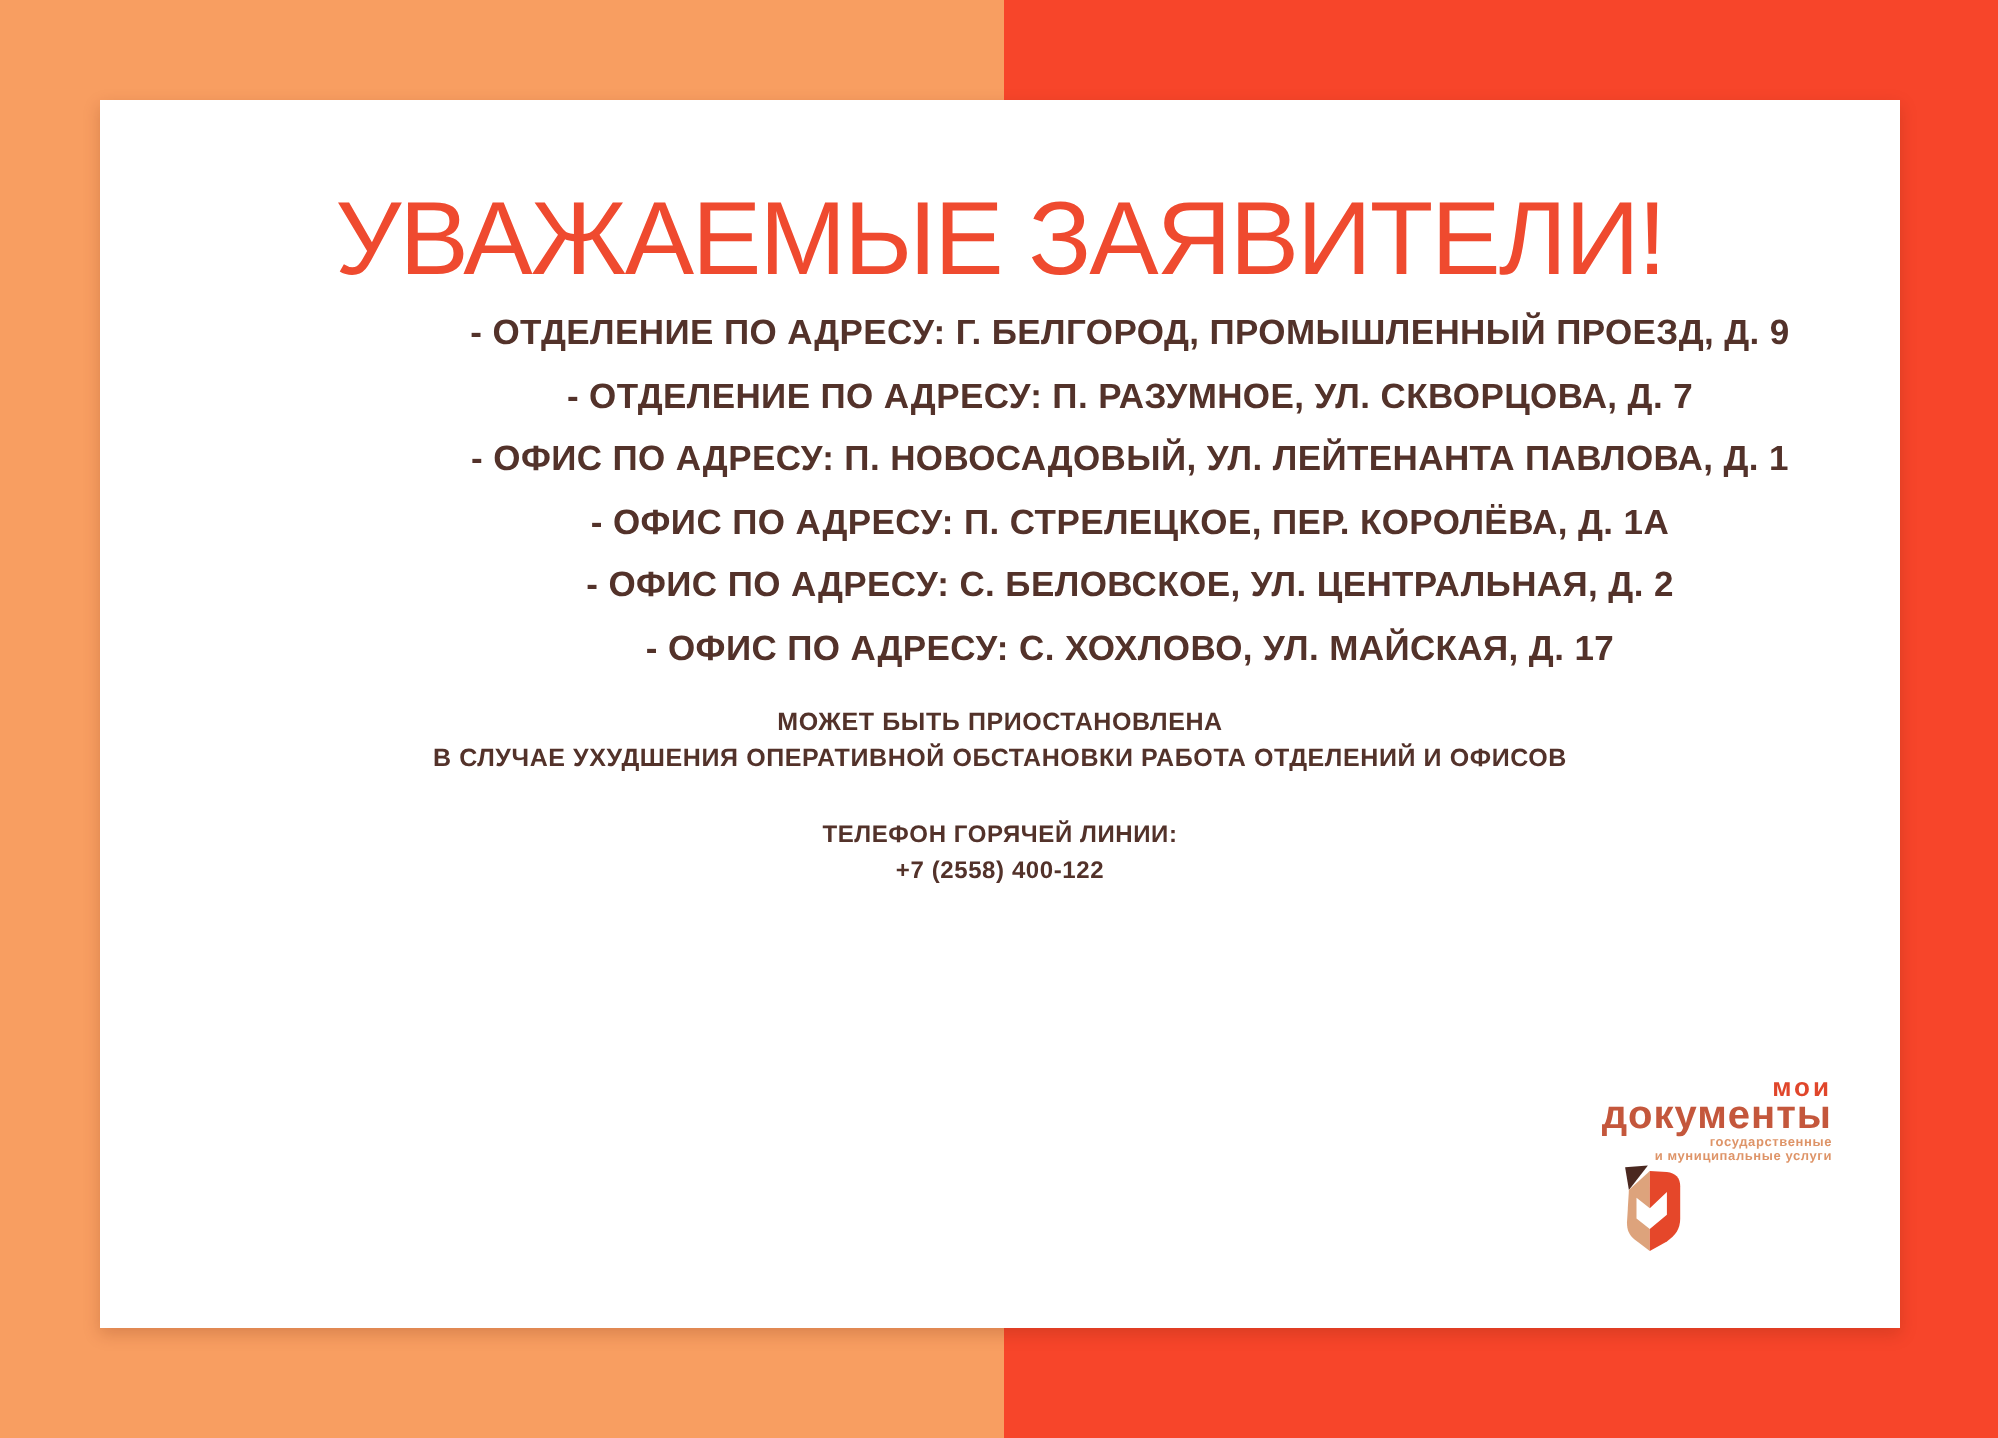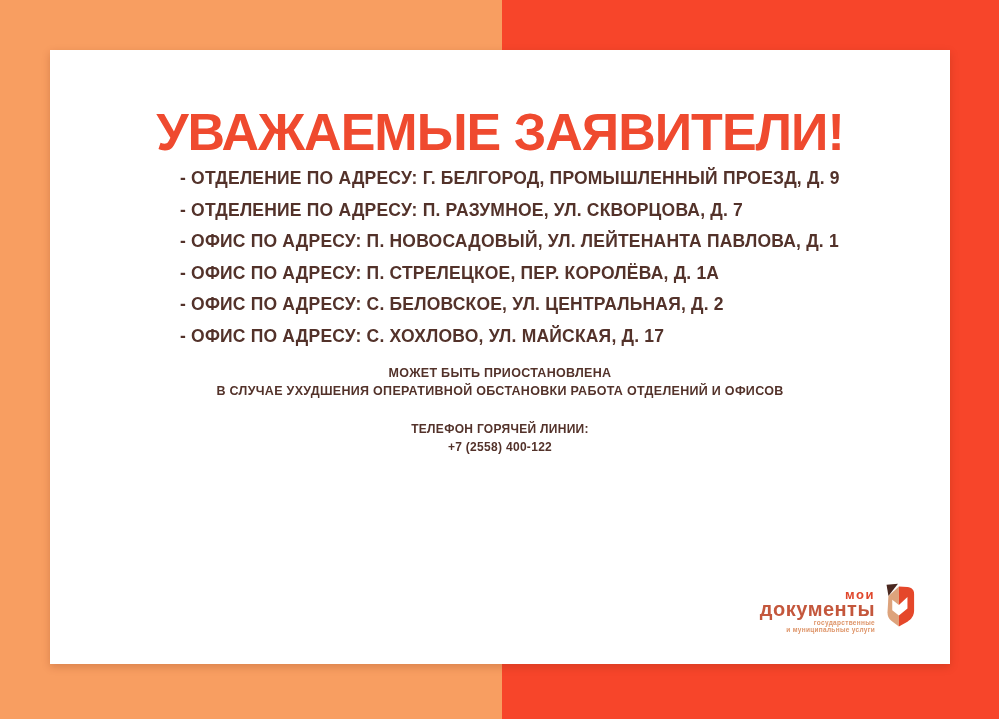--- a/index.html
+++ b/index.html
@@ -27,43 +27,43 @@
     position: absolute;
     left: 50px; top: 50px;
     width: 900px; height: 614px;
     background: #FFFFFF;
     box-shadow: 0 3px 8px rgba(110, 30, 10, 0.22);
     box-sizing: border-box;
     text-align: center;
   }
   .title {
     margin: 0;
-    padding-top: 57px;
+    padding-top: 45px;
     font-size: 52px;
     line-height: 50px;
-    font-weight: bold;
+    font-weight: normal;
     letter-spacing: -1px;
     color: #EF4A2F;
     white-space: nowrap;
   }
   .intro {
     margin-top: 16px;
   }
   .intro-line {
     font-size: 17px;
     line-height: 31.5px;
     font-weight: bold;
     letter-spacing: 0.3px;
     white-space: nowrap;
   }
   .c-brown { color: #53322A; }
   .c-red   { color: #E8503A; }
   .address-list {
     margin-top: 6px;
-    text-align: left;
+    text-align: center;
     padding-left: 130px;
   }
   .address-line {
     font-size: 17.5px;
     line-height: 31.5px;
     font-weight: bold;
     letter-spacing: 0.2px;
     color: #53322A;
     white-space: nowrap;
   }
@@ -82,20 +82,21 @@
     font-weight: bold;
     letter-spacing: 0.3px;
     color: #53322A;
   }
   .logo {
     position: absolute;
     right: 34px; bottom: 30px;
     display: flex;
     align-items: flex-start;
     text-align: right;
+    flex-direction: column;
   }
   .logo-text { padding-top: 6px; }
   .logo-word1 {
     font-size: 13px; line-height: 11px;
     font-weight: bold; letter-spacing: 1.5px;
     color: #E0462B;
   }
   .logo-word2 {
     font-size: 20px; line-height: 19px;
     font-weight: bold; letter-spacing: 0.5px;

